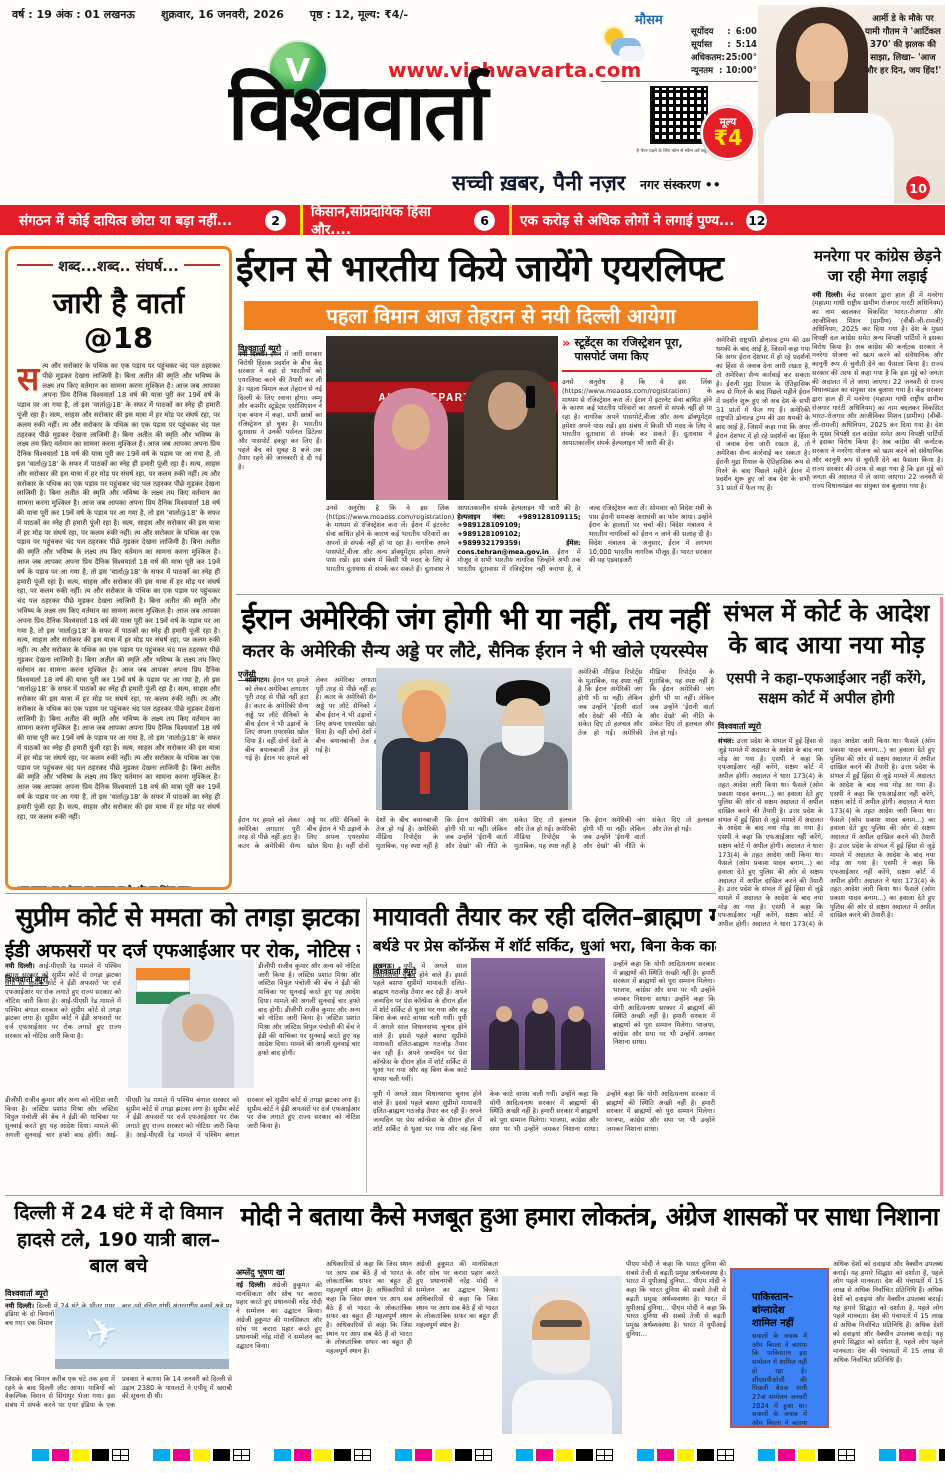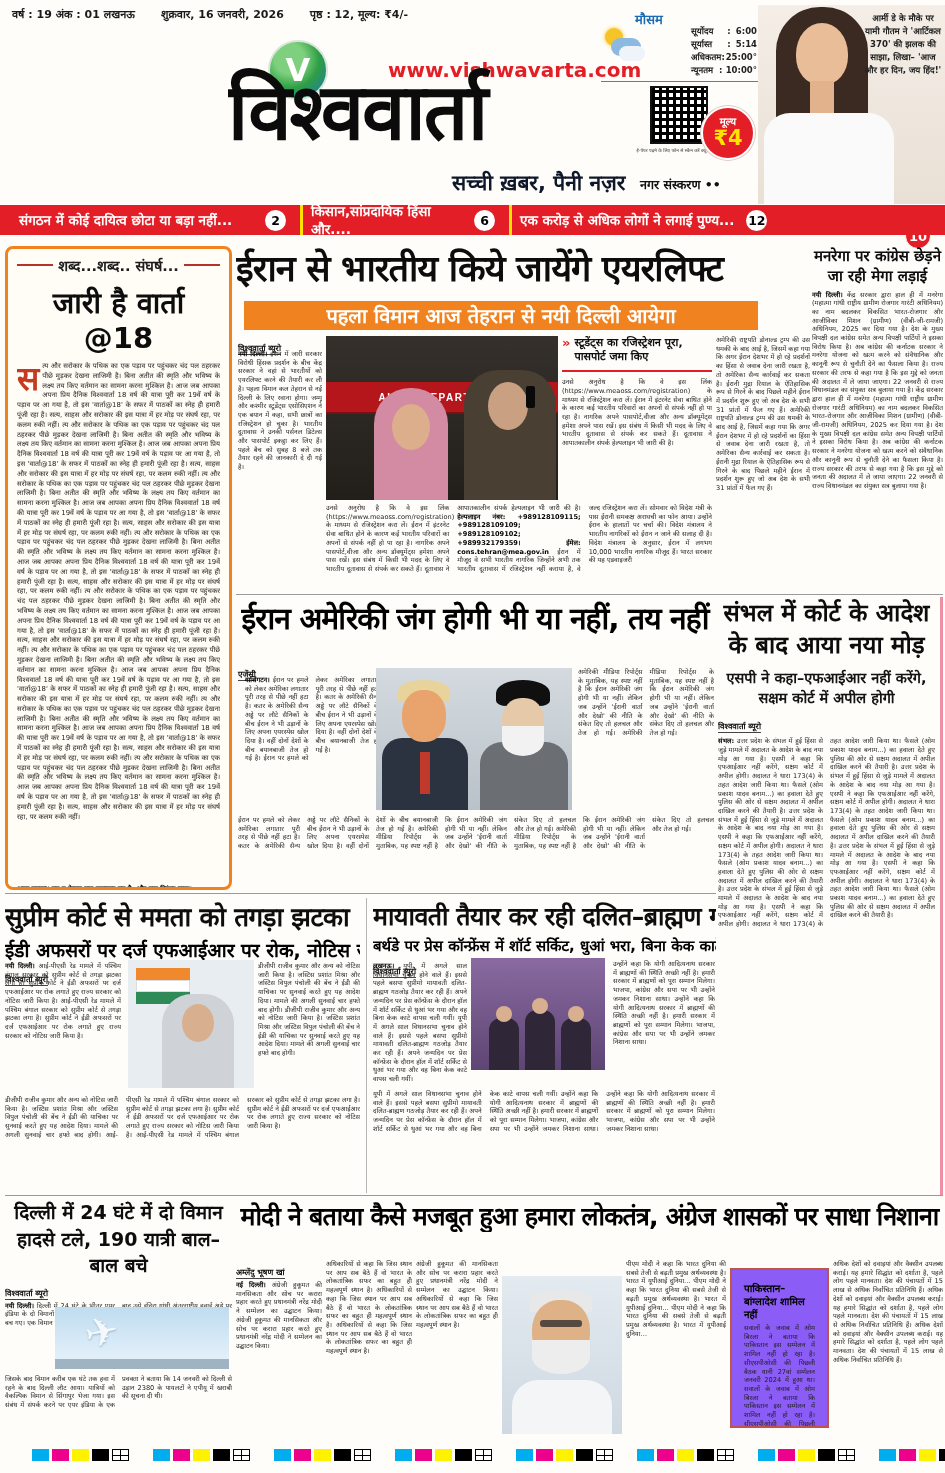--- a/index.html
+++ b/index.html
@@ -40,21 +40,21 @@
   .edition { left:640px; top:176px; font-size:12.5px; font-weight:bold; color:#101010; }
   .price-circle { left:701px; top:106px; width:54px; height:54px; border-radius:50%; background:var(--red,#e31e26); border:2px solid #fff; box-shadow:0 0 0 1px #e0c9c9; display:flex; flex-direction:column; align-items:center; justify-content:center; }
   .price-label { color:#fff; font-size:10px; font-weight:bold; line-height:1; }
   .price-value { color:#ffe400; font-size:21px; font-weight:800; line-height:1.05; }
   .promo-photo { left:758px; top:5px; width:187px; height:199px; background:linear-gradient(#f4eee7,#e9e0d5); overflow:hidden; }
   .yami-hair { position:absolute; left:18px; top:2px; width:92px; height:150px; border-radius:44px 44px 30px 30px; background:#3a2a22; }
   .yami-face { position:absolute; left:38px; top:18px; width:52px; height:62px; border-radius:50% 50% 46% 46%; background:#e9bd98; }
   .yami-dress { position:absolute; left:6px; top:108px; width:130px; height:95px; border-radius:26px 26px 0 0; background:#fafafa; }
   .yami-neck { position:absolute; left:52px; top:76px; width:24px; height:38px; background:#e2b28c; }
   .promo-text { left:864px; top:12px; width:78px; font-size:8.6px; font-weight:bold; color:#222; text-align:center; line-height:1.5; }
-  .badge10 { left:905px; top:175px; width:26px; height:26px; border-radius:50%; background:var(--red,#e31e26); color:#fff; font-weight:bold; font-size:13px; display:flex; align-items:center; justify-content:center; border:1.5px solid #fff;margin-top:48px; }
+  .badge10 { left:905px; top:175px; width:26px; height:26px; border-radius:50%; background:var(--red,#e31e26); color:#fff; font-weight:bold; font-size:13px; display:flex; align-items:center; justify-content:center; border:1.5px solid #fff; }
   
   .teasers { left:0; top:205px; width:945px; height:30px; background:var(--red,#e31e26); display:flex; }
   .teaser { display:flex; align-items:center; padding:0 8px; color:#fff; font-weight:bold; font-size:13.5px; }
   .t1 { width:300px;padding-left:19px; } .t2 { width:206px; } .t3 { flex:1; }
   .t-div { width:3px; background:var(--yellow,#ffe400); height:100%; }
   .t-circle { width:21px; height:21px; border-radius:50%; background:#fff; color:#000; font-size:12.5px; display:flex; align-items:center; justify-content:center; flex:none; }
   .t1 .t-circle,.t2 .t-circle { margin-left:auto; margin-right:6px; }
   .t3 .t-circle { margin-left:12px; }
   
   .varta-box { left:5px; top:246px; width:227px; height:644px; border:3px solid var(--orange,#f0821f); border-radius:8px; background:#fffdf6; padding:6px 9px; overflow:hidden; }
@@ -94,21 +94,21 @@
   .trump-tie { position:absolute; left:44px; top:84px; width:10px; height:42px; background:#c0392b; }
   .kh-robe { position:absolute; left:104px; top:74px; width:88px; height:68px; border-radius:22px 22px 0 0; background:#6b6f74; }
   .kh-face { position:absolute; left:126px; top:30px; width:42px; height:46px; border-radius:46%; background:#e5c9a8; }
   .kh-turban { position:absolute; left:120px; top:12px; width:54px; height:26px; border-radius:50% 50% 20% 20%; background:#101010; }
   .kh-beard { position:absolute; left:126px; top:58px; width:42px; height:30px; border-radius:0 0 50% 50%; background:#f2f2f2; }
   
   .sambhal { left:718px; top:597px; width:225px; height:598px; border-right:3px solid #ef8fa5; padding-right:5px; overflow:hidden; }
   .sambhal-h { font-size:24px; font-weight:800; text-align:center; line-height:1.35; color:#0c0c0c; }
   .sambhal-sub { font-size:14.5px; font-weight:bold; text-align:center; line-height:1.4; color:#131313; margin-top:6px; }
   
-  .mam-h1 { font-size:26px; font-weight:800; letter-spacing:-0.5px; }
+  .mam-h1 { font-size:26px; font-weight:800; letter-spacing:-0.5px;text-align:right; }
   .mam-sub { font-size:19px; font-weight:bold; margin-top:3px; }
   .may-h1 { font-size:25px; font-weight:800; letter-spacing:-0.5px; }
   .may-sub { font-size:15px; font-weight:bold; margin-top:3px; }
   .mamata-photo { left:123px; top:62px; width:126px; height:128px; background:#e8edf2; overflow:hidden; position:absolute; }
   .flag { position:absolute; left:8px; top:8px; width:54px; height:36px; }
   .flag div { height:12px; } .f1{background:#f0882d;} .f2{background:#fff;border:0.5px solid #ddd;} .f3{background:#2e8b57;}
   .mamata-fig { position:absolute; left:34px; top:34px; width:72px; height:94px; border-radius:30px 30px 0 0; background:#cfd3d8; }
   .mamata-face { position:absolute; left:20px; top:10px; width:32px; height:38px; border-radius:50%; background:#d9b08f; }
   .maya-photo { left:104px; top:60px; width:134px; height:112px; background:linear-gradient(#8a6aa0,#5d4574); overflow:hidden; position:absolute; }
   .maya-fig { position:absolute; bottom:0; width:30px; height:52px; border-radius:12px 12px 0 0; background:#2f2638; }
@@ -119,21 +119,21 @@
   .plane-glyph { position:absolute; left:30px; top:2px; font-size:40px; color:#f4f8fb; text-shadow:0 1px 2px #8fb3cc; transform:rotate(-12deg); }
   
   .modi-h1 { left:236px; top:1198px; width:707px; font-size:25px; font-weight:800; text-align:center; letter-spacing:-0.8px; }
   .modi-sub { left:236px; top:1232px; width:707px; font-size:18px; font-weight:bold; text-align:center; }
   .modi-photo { left:502px; top:1276px; width:120px; height:158px; background:linear-gradient(#e3eaf0,#cfd9e2); overflow:hidden; position:absolute; }
   .modi-face { position:absolute; left:30px; top:24px; width:58px; height:64px; border-radius:46%; background:#dfb187; }
   .modi-hair { position:absolute; left:28px; top:14px; width:62px; height:22px; border-radius:50% 50% 0 0; background:#e8e8e8; }
   .modi-beard { position:absolute; left:30px; top:64px; width:58px; height:34px; border-radius:0 0 50% 50%; background:#ededee; }
   .modi-glass { position:absolute; left:38px; top:44px; width:42px; height:7px; background:rgba(40,40,40,.75); border-radius:3px; }
   .modi-kurta { position:absolute; left:10px; top:104px; width:100px; height:56px; border-radius:26px 26px 0 0; background:#f4f5f7; }
-  .pak-box { position:absolute; border:2px solid #c0544b; padding:12px; background:#8b5cf6; }
+  .pak-box { position:absolute; border:2px solid #c0544b; padding:20px; background:#3b82f6; }
   .pak-title { font-size:10px; font-weight:800; line-height:1.3; margin-bottom:3px; }
   
   .marks { left:0; top:1446px; width:945px; height:18px; display:flex; align-items:center; }
   .mark-pre { width:12px; height:12px; background:#c9c9c9; margin-left:8px; }
   .mgroup { display:flex; gap:3px; margin-left:24px; }
   .sq { width:17px; height:12px; }
   .reg { width:17px; height:12px; border:1px solid #000; background:
     linear-gradient(#000,#000) center/100% 1px no-repeat,
     linear-gradient(#000,#000) center/1px 100% no-repeat, #fff; }
 </style>
@@ -280,20 +280,21 @@
   <div class="abs manrega">
     <div class="manrega-h">मनरेगा पर कांग्रेस छेड़ने जा रही मेगा लड़ाई</div>
     <div class="tiny" style="height:288px;">
       <span class="dl">नयी दिल्ली।</span> <span>केंद्र सरकार द्वारा हाल ही में मनरेगा (महात्मा गांधी राष्ट्रीय ग्रामीण रोजगार गारंटी अधिनियम) का नाम बदलकर विकसित भारत-रोजगार और आजीविका मिशन (ग्रामीण) (वीबी-जी-रामजी) अधिनियम, 2025 कर दिया गया है। देश के मुख्य विपक्षी दल कांग्रेस समेत अन्य विपक्षी पार्टियों ने इसका विरोध किया है। अब कांग्रेस की कर्नाटक सरकार ने मनरेगा योजना को खत्म करने को संवैधानिक और कानूनी रूप से चुनौती देने का फैसला किया है। राज्य सरकार की तरफ से कहा गया है कि इस मुद्दे को जनता की अदालत में ले जाया जाएगा। 22 जनवरी से राज्य विधानमंडल का संयुक्त सत्र बुलाया गया है। केंद्र सरकार द्वारा हाल ही में मनरेगा (महात्मा गांधी राष्ट्रीय ग्रामीण रोजगार गारंटी अधिनियम) का नाम बदलकर विकसित भारत-रोजगार और आजीविका मिशन (ग्रामीण) (वीबी-जी-रामजी) अधिनियम, 2025 कर दिया गया है। देश के मुख्य विपक्षी दल कांग्रेस समेत अन्य विपक्षी पार्टियों ने इसका विरोध किया है। अब कांग्रेस की कर्नाटक सरकार ने मनरेगा योजना को खत्म करने को संवैधानिक और कानूनी रूप से चुनौती देने का फैसला किया है। राज्य सरकार की तरफ से कहा गया है कि इस मुद्दे को जनता की अदालत में ले जाया जाएगा। 22 जनवरी से राज्य विधानमंडल का संयुक्त सत्र बुलाया गया है।</span>
     </div>
   </div>
 
   <div class="abs rule" style="left:236px; top:594px; width:707px;"></div>
 
   <div class="abs iranus-h1 nowrap">ईरान अमेरिकी जंग होगी भी या नहीं, तय नहीं</div>
+  <div class="abs iranus-sub nowrap">कतर के अमेरिकी सैन्य अड्डे पर लौटे, सैनिक ईरान ने भी खोले एयरस्पेस</div>
   <div class="abs" style="left:238px; top:662px;"><span class="byline">एजेंसी</span></div>
 
   <div class="abs tiny cols2" style="left:245px; top:676px; width:134px; height:134px;">
     <span class="dl">वाशिंगटन।</span> <span>ईरान पर हमले को लेकर अमेरिका लगातार पूरी तरह से पीछे नहीं हटा है। कतर के अमेरिकी सैन्य अड्डे पर लौटे सैनिकों के बीच ईरान ने भी उड़ानों के लिए अपना एयरस्पेस खोल दिया है। वहीं दोनों देशों के बीच बयानबाजी तेज हो गई है। ईरान पर हमले को लेकर अमेरिका लगातार पूरी तरह से पीछे नहीं हटा है। कतर के अमेरिकी सैन्य अड्डे पर लौटे सैनिकों के बीच ईरान ने भी उड़ानों के लिए अपना एयरस्पेस खोल दिया है। वहीं दोनों देशों के बीच बयानबाजी तेज हो गई है।</span>
   </div>
 
   <div class="abs tk-photo">
     <div class="trump-suit"></div>
     <div class="trump-hair"></div>
     <div class="trump-face"></div>

